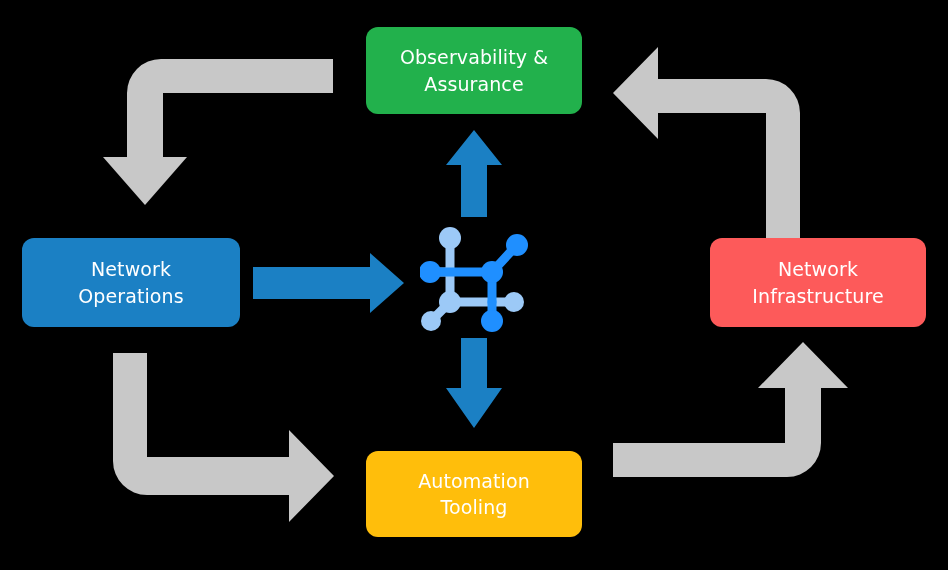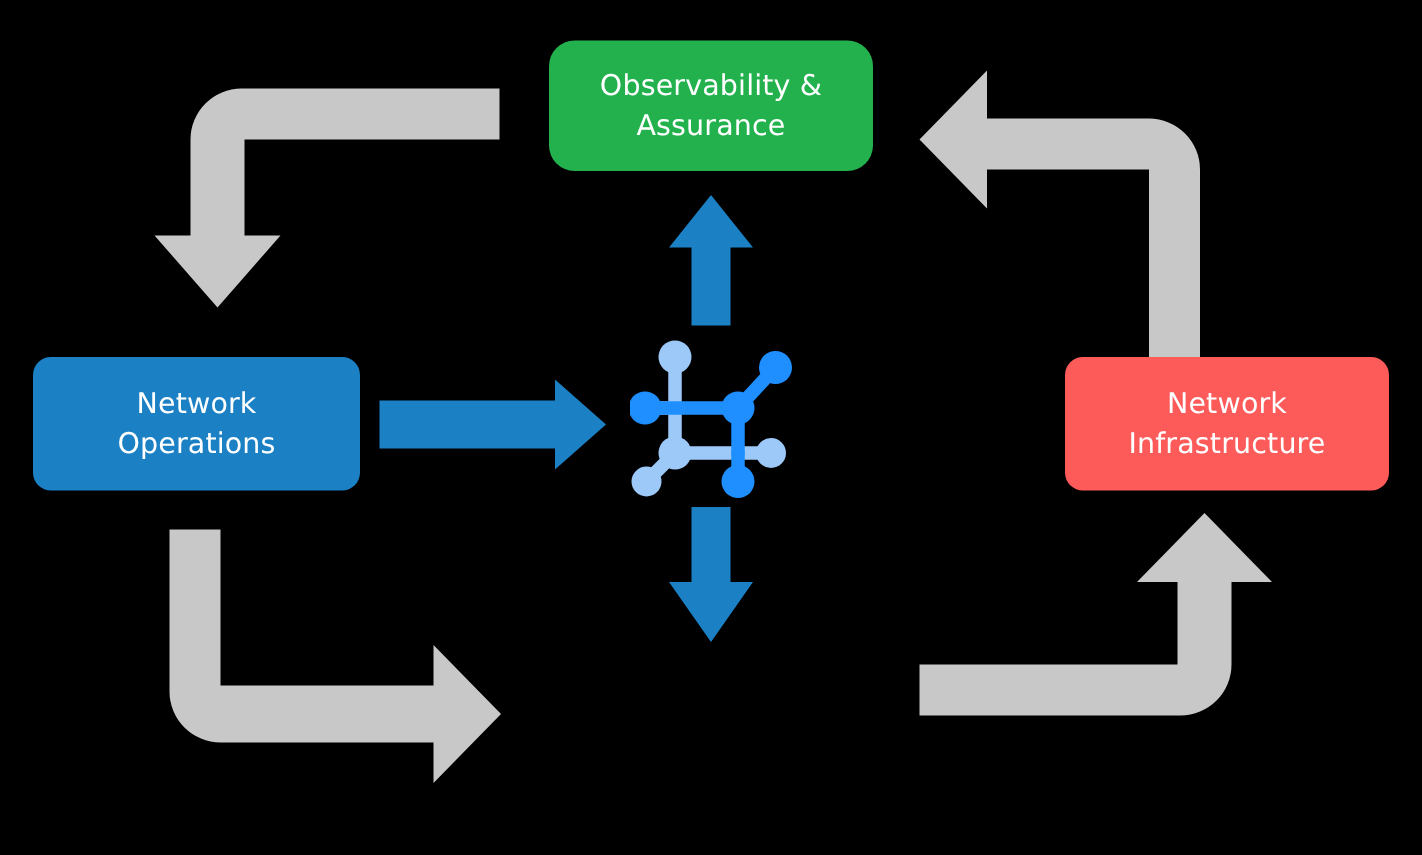--- a/index.html
+++ b/index.html
@@ -166,29 +166,33 @@
     </g>
 
     <g fill="#1F8FFF">
       <circle cx="10" cy="52" r="11" fill="#1F8FFF"></circle>
       <circle cx="72" cy="52" r="11" fill="#1F8FFF"></circle>
       <circle cx="97" cy="25" r="11" fill="#1F8FFF"></circle>
       <circle cx="72" cy="101" r="11" fill="#1F8FFF"></circle>
     </g>
   </svg>
 
-  <div class="node-box" id="box-observability" style="background: rgb(34, 177, 76); border-radius: 17px;">
+  <div class="node-box" id="box-observability" style="background: rgb(34, 177, 76);">
     <span class="node-label">Observability &amp;
 Assurance</span>
   </div>
 
   <div class="node-box" id="box-operations" style="background: rgb(27, 128, 196);">
     <span class="node-label">Network
 Operations</span>
   </div>
 
   <div class="node-box" id="box-infrastructure" style="background: rgb(253, 90, 90);">
     <span class="node-label">Network
 Infrastructure</span>
   </div>
 
+  <div class="node-box" id="box-automation" style="background: rgb(255, 190, 11);">
+    <span class="node-label">Automation
+Tooling</span>
+  </div>
 
 </div>
 
 </body></html>

